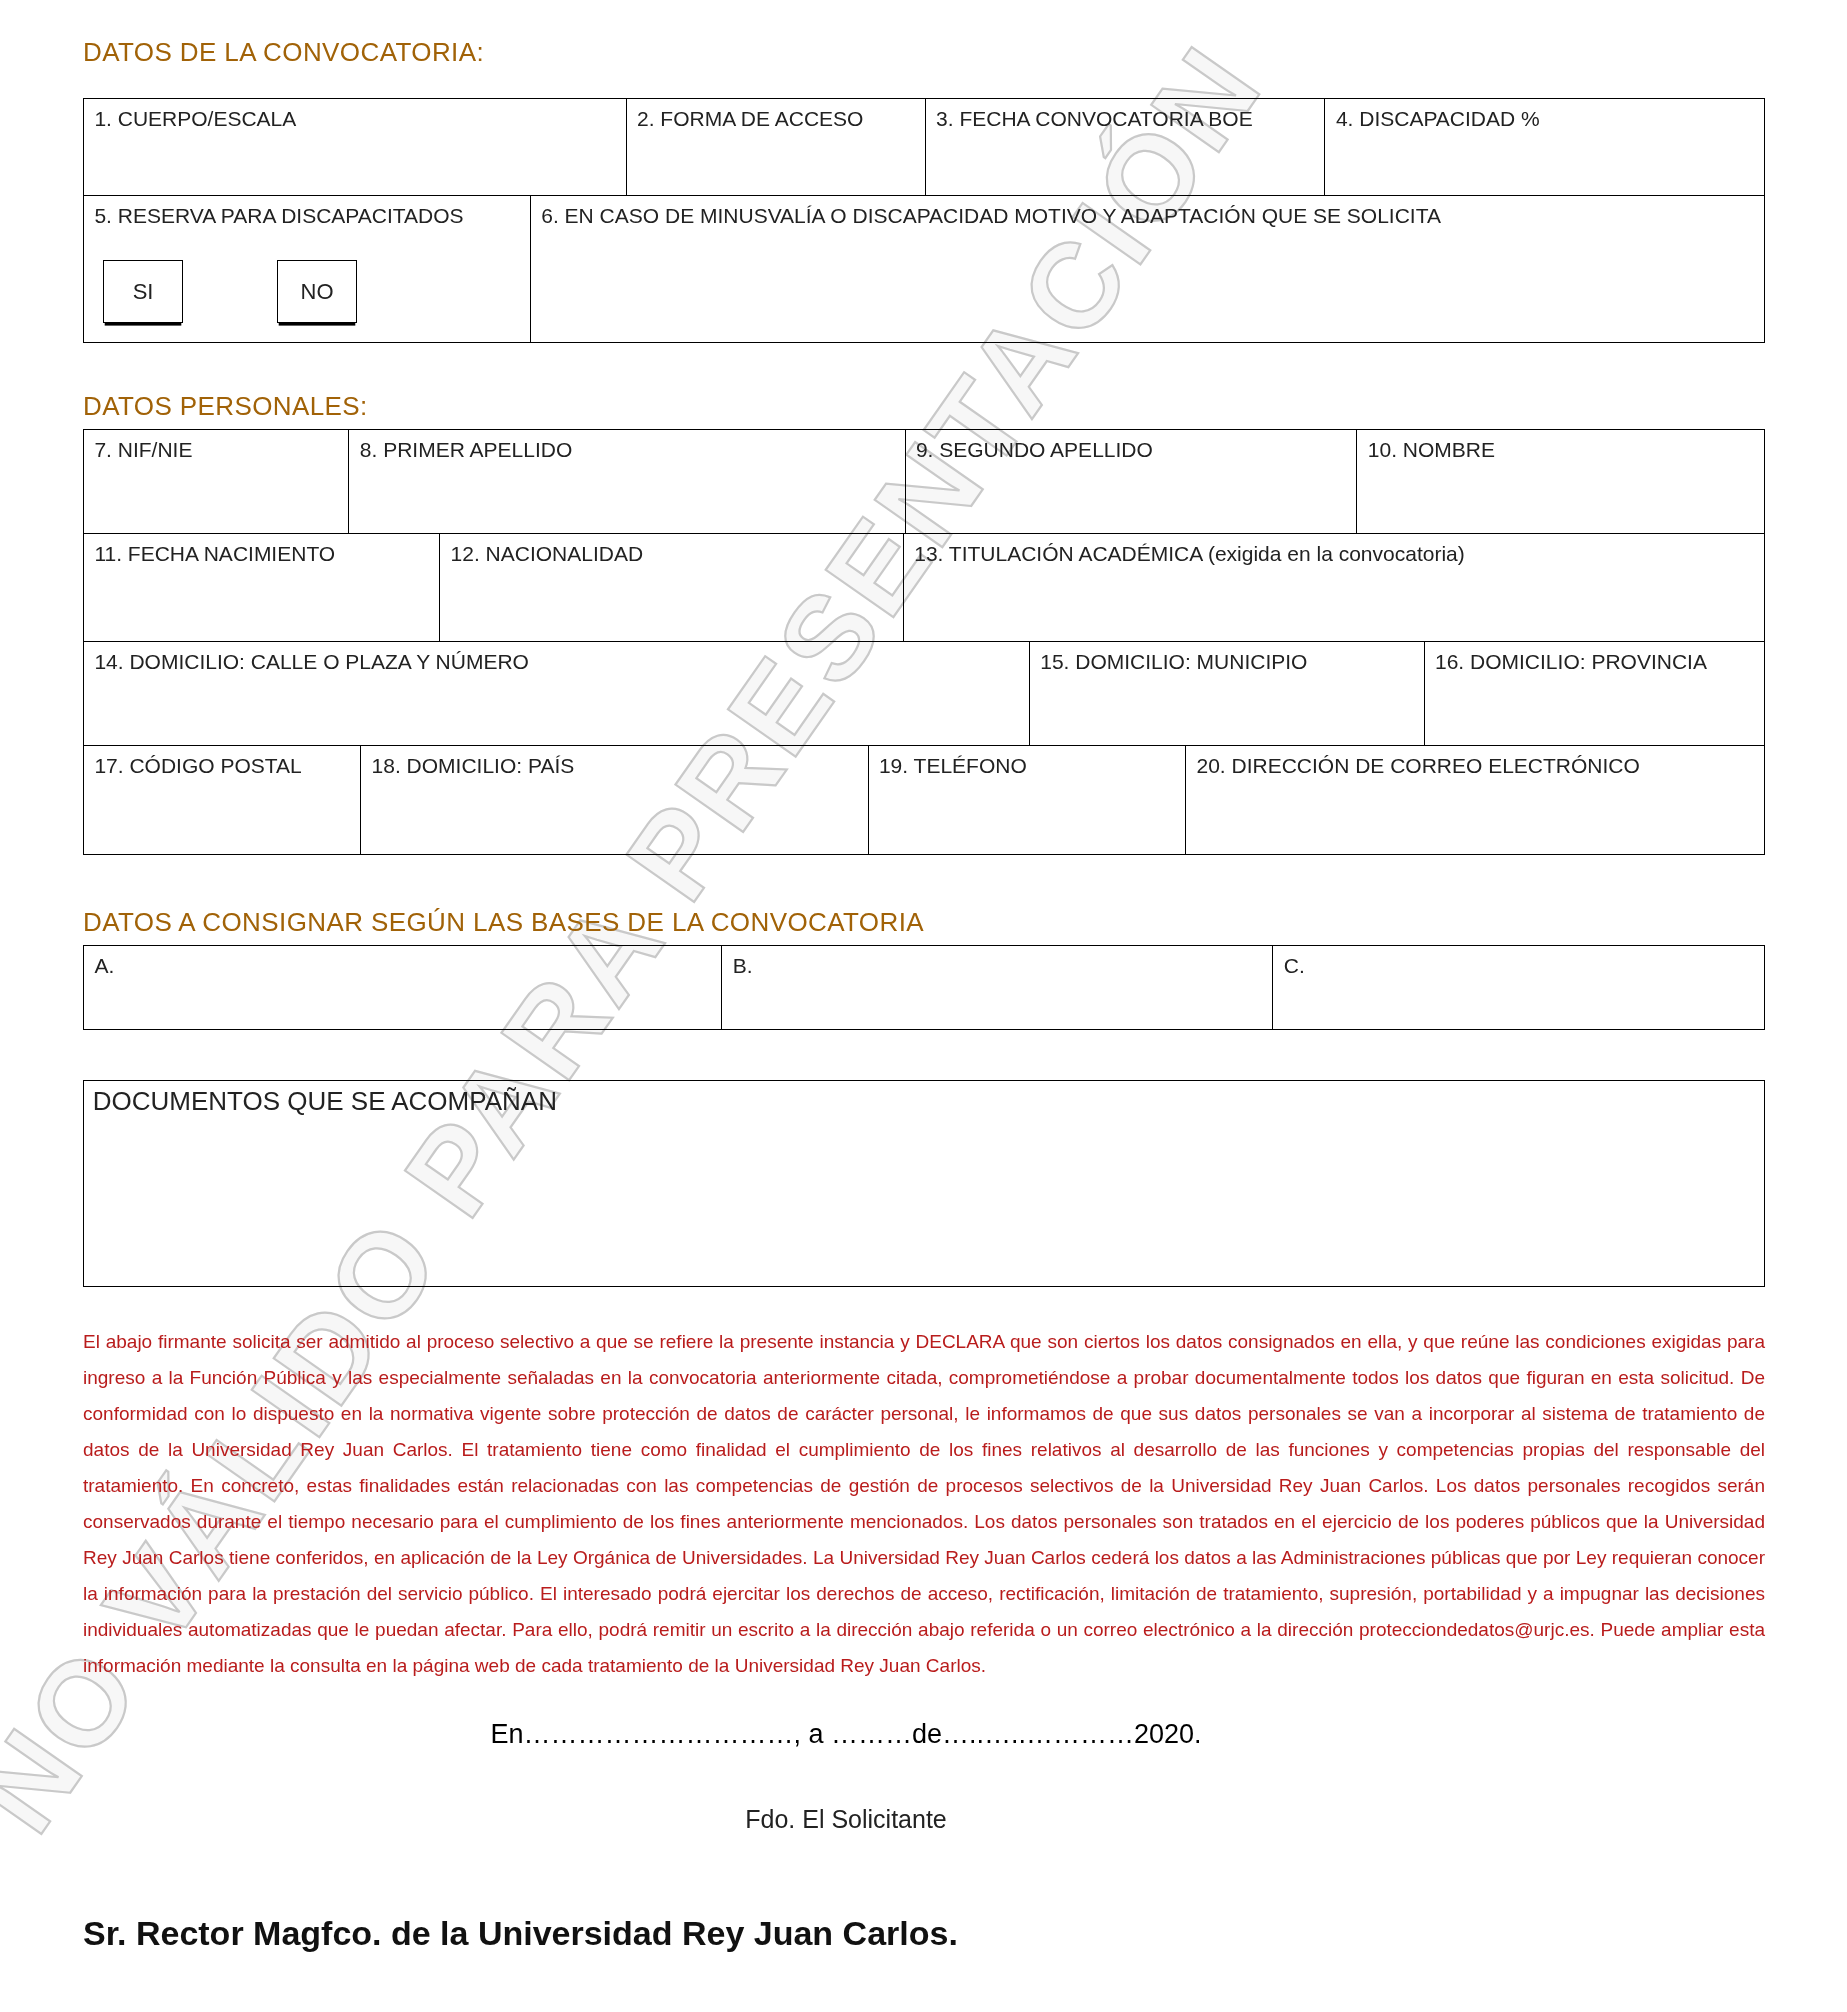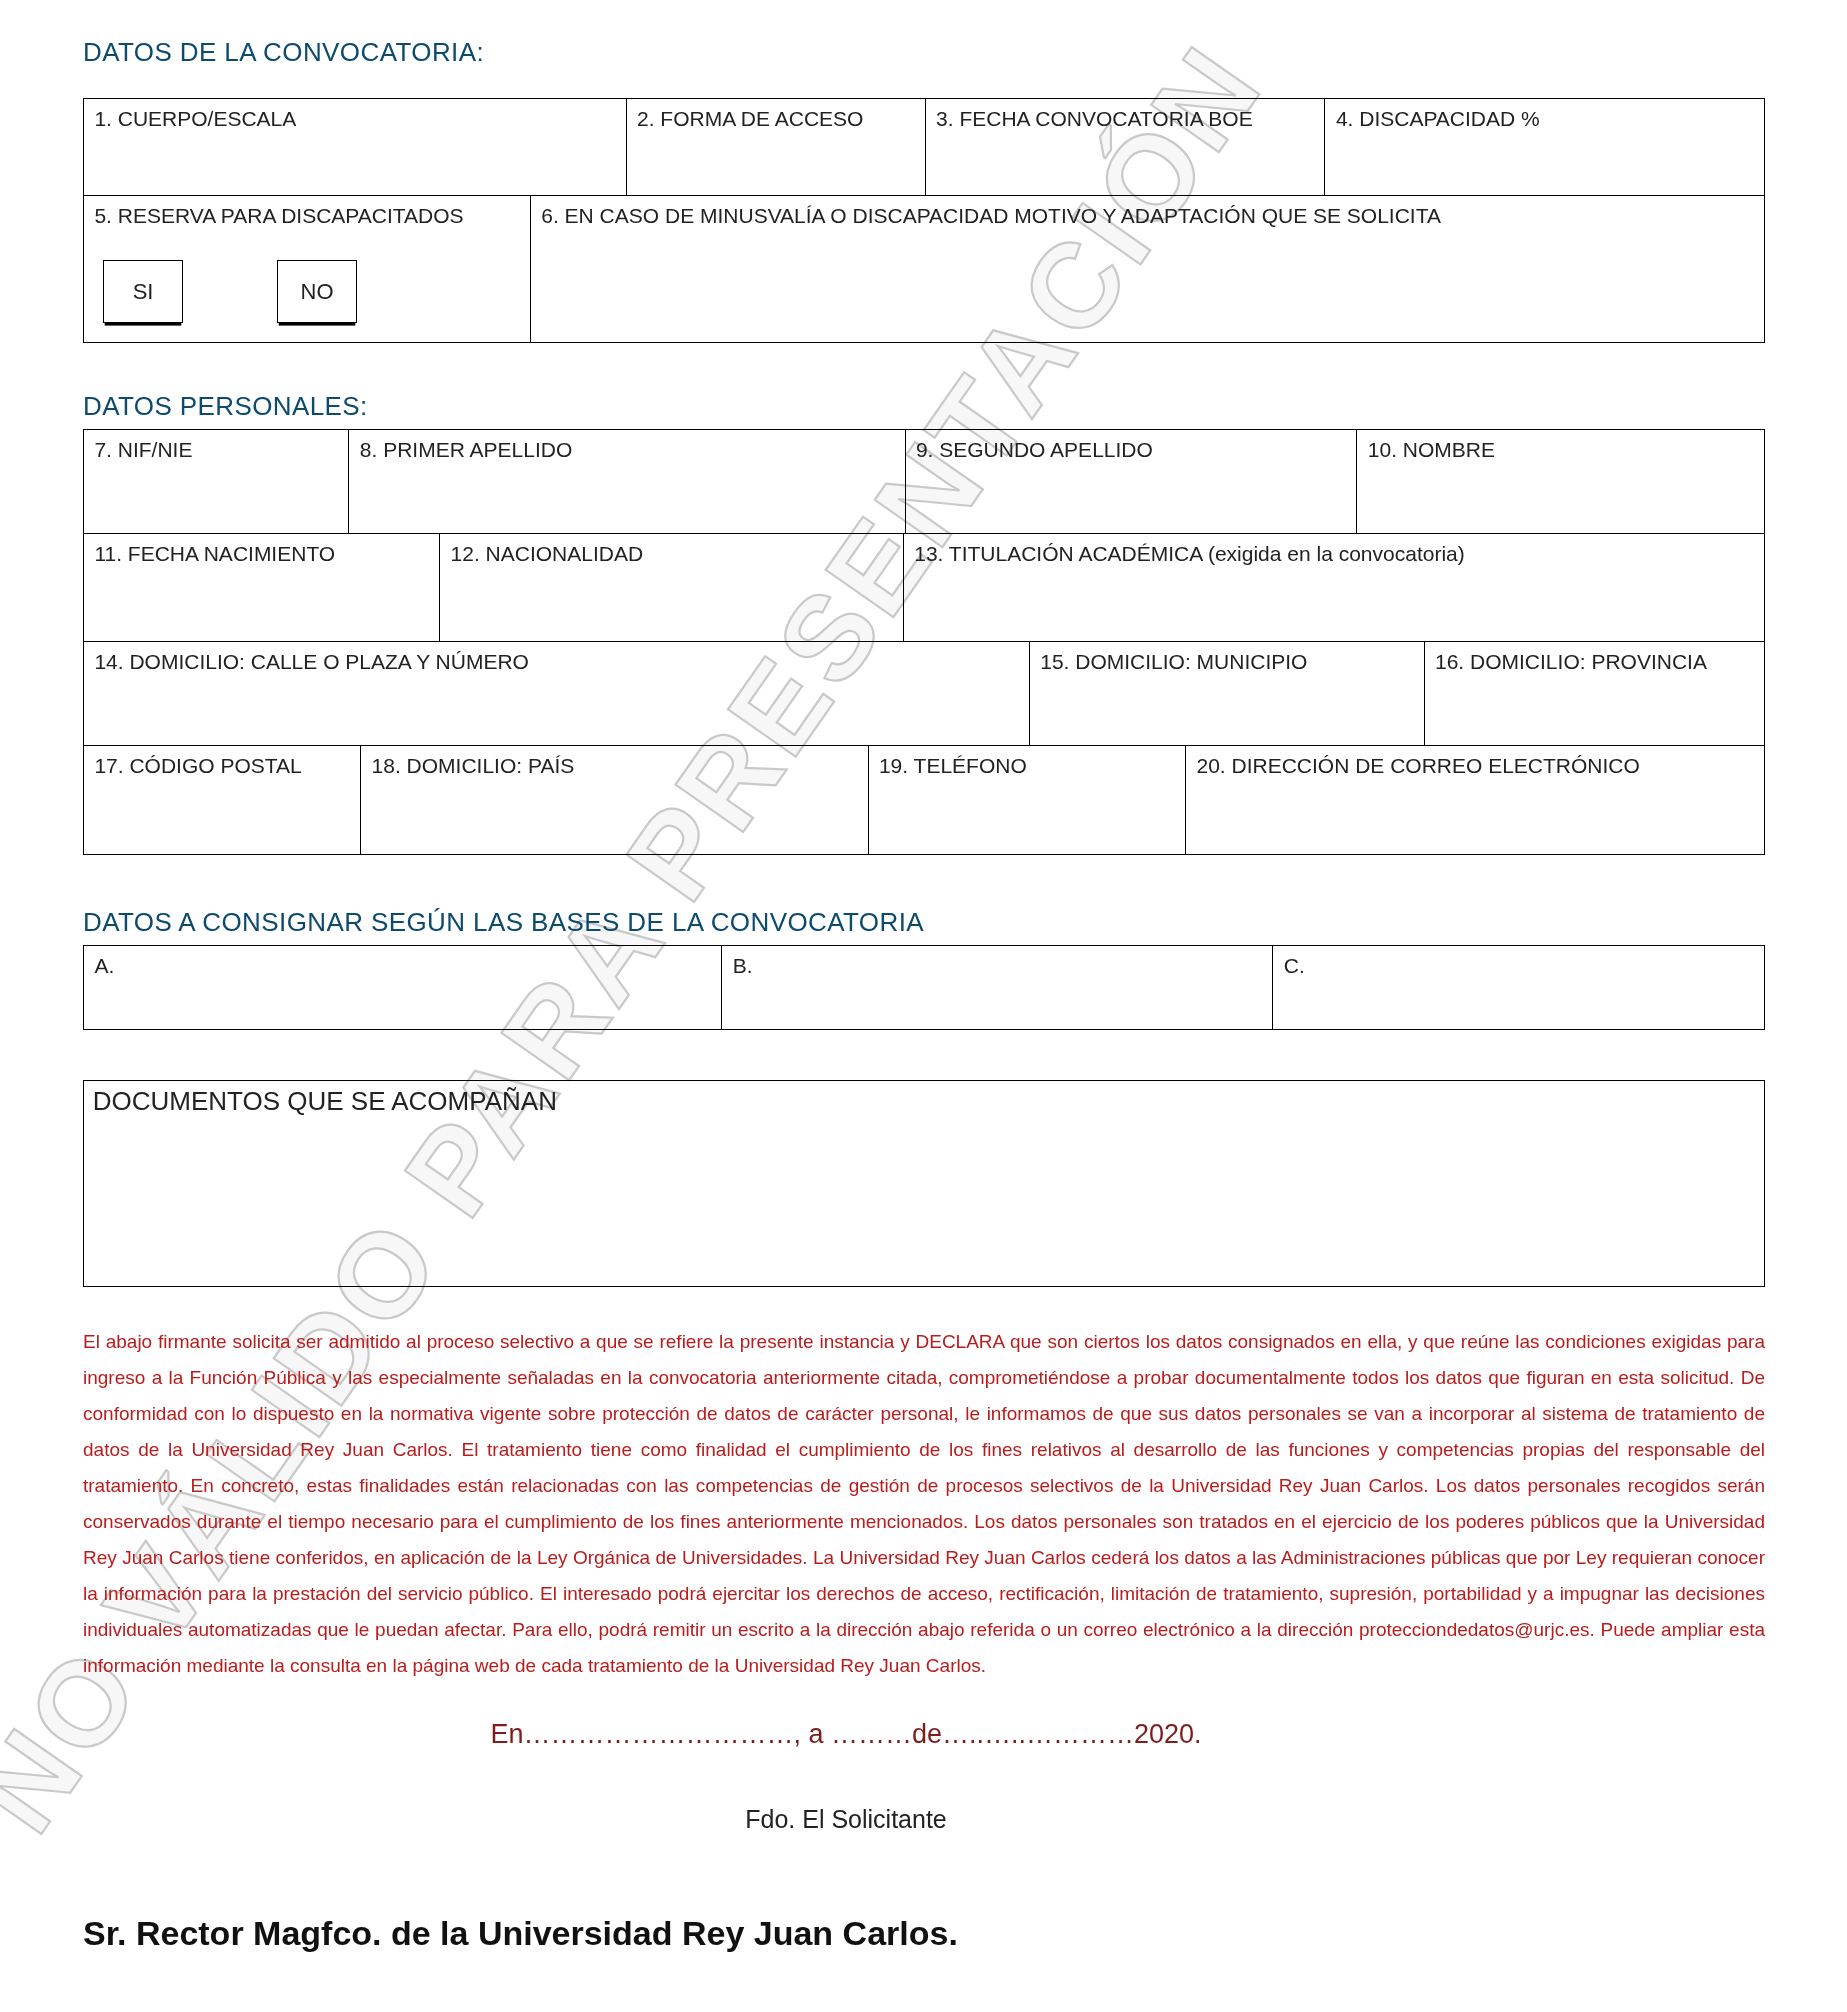--- a/index.html
+++ b/index.html
@@ -14,21 +14,21 @@
     position:absolute; left:-521px; top:869px; width:2277px;
     text-align:center; white-space:nowrap;
     transform:rotate(-55deg);
     font-size:120px; font-weight:700; letter-spacing:5.2px;
     color:rgba(200,200,200,0.15);
     -webkit-text-stroke:2.2px #c9c9c9;
     z-index:0; pointer-events:none;
   }
   .page { position:relative; z-index:1; padding:37px 83px 0 83px; }
 
-  h2.sec { font-size:26px; font-weight:400; letter-spacing:0.4px; color:#0c4a6e; }
+  h2.sec { font-size:26px; font-weight:400; letter-spacing:0.4px; color:#a16207; }
   .mb35 { margin-bottom:30px; }
   .mb8  { margin-bottom:7px; }
   .mt55 { margin-top:48px; }
   .mt60 { margin-top:52px; }
 
   .form-table { border:1.7px solid #000; }
   .trow { display:flex; border-bottom:1.7px solid #000; }
   .trow:last-child { border-bottom:none; }
   .tcell { border-right:1.7px solid #000; padding:7px 10.4px; position:relative; background:transparent; }
   .tcell:last-child { border-right:none; }
@@ -55,21 +55,21 @@
   .docs-box { border:1.7px solid #000; height:207px; margin-top:50px; padding:5.2px 8.7px; }
   .docs-box h2 { font-size:26px; font-weight:400; color:#222; }
 
   .legal {
     margin-top:37px;
     font-size:19px; line-height:36px; color:#b91c1c;
     text-align:justify;
   }
   .dateline {
     margin-top:35px; margin-right:156px;
-    text-align:center; font-size:27px; color:#7f1d1d;
+    text-align:center; font-size:27px; color:#000000;
   }
   .signline {
     margin-top:55px; margin-right:156px;
     text-align:center; font-size:25px; color:#222;
   }
   .footer {
     margin-top:80px;
     font-size:34px; font-weight:700; color:#111;
   }
 </style>

